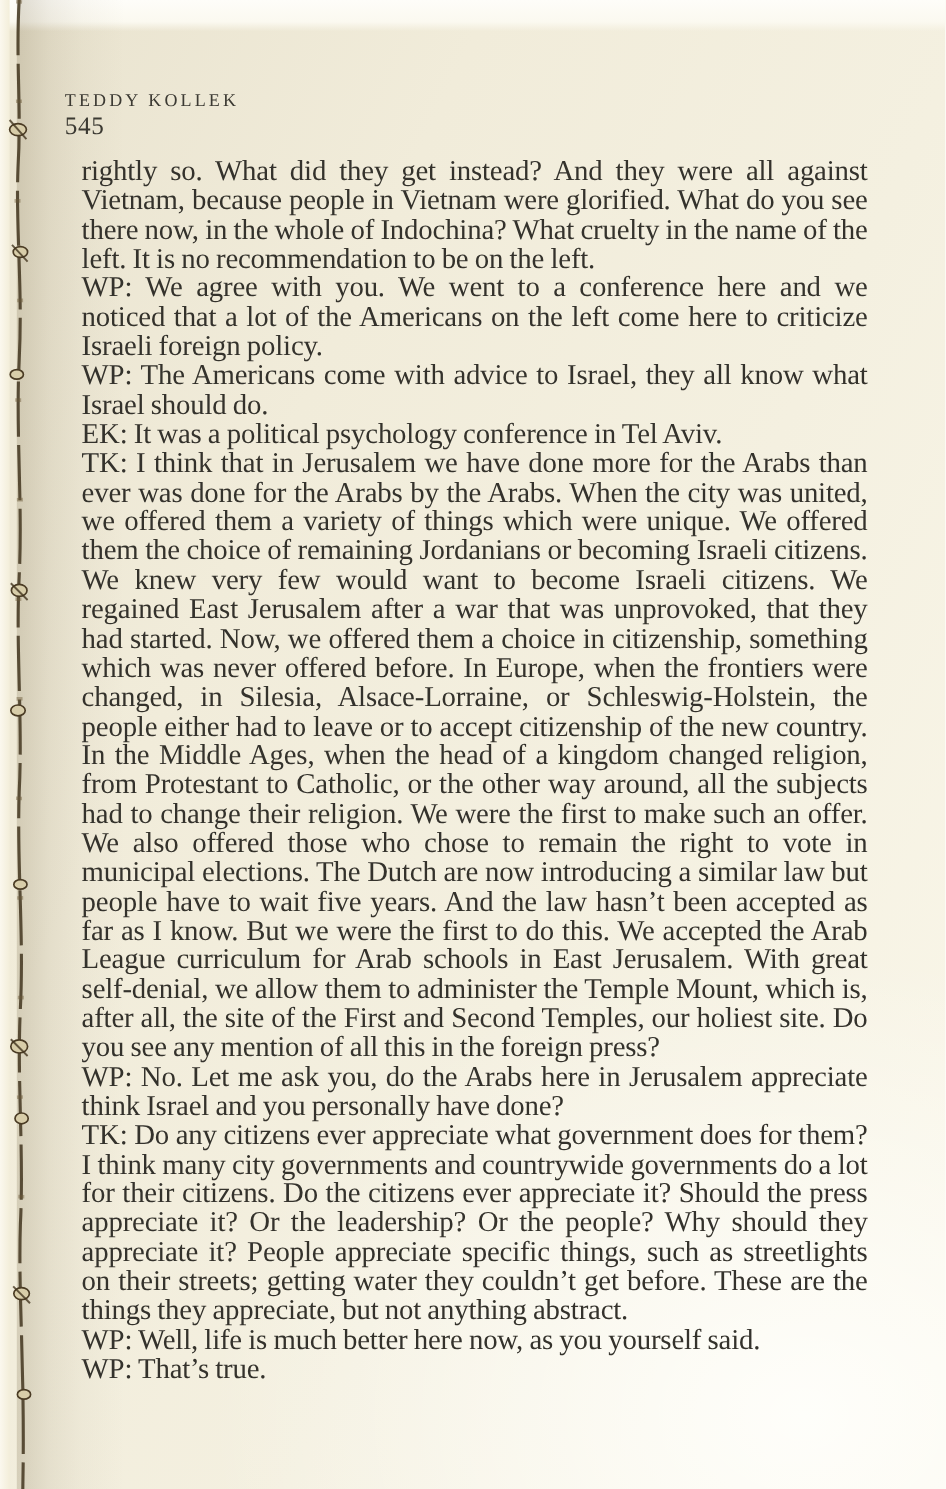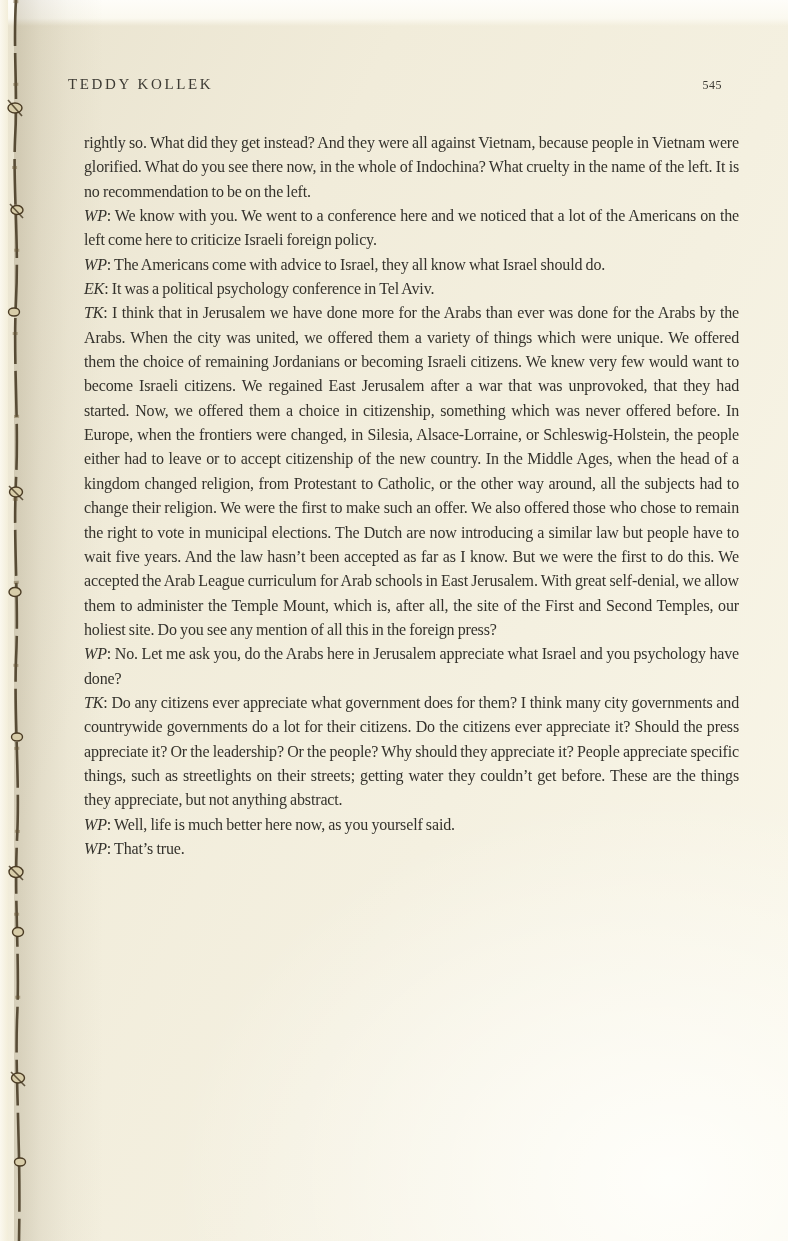--- a/index.html
+++ b/index.html
@@ -47,54 +47,53 @@
   }
   .binding-svg {
     position: absolute;
     top: 0; left: 0;
     width: 48px;
     height: 1241px;
   }
   .header {
     position: absolute;
     top: 76px;
-    left: 68px;
+    left: 54px;
     width: 654px;
     display: flex;
-    justify-content: space-between;
     align-items: baseline;
     color: #3c3a33;
+    flex-direction: column;
   }
   .running-title {
     font-size: 15px;
     letter-spacing: 2.6px;
     font-weight: 400;
   }
   .page-number {
-    font-size: 12px;
+    font-size: 21px;
     letter-spacing: 0.5px;
   }
   .body-text {
     position: absolute;
     top: 131px;
-    left: 84px;
+    left: 68px;
     width: 655px;
     color: #34322c;
-    font-size: 16px;
+    font-size: 24px;
     line-height: 24.35px;
     letter-spacing: -0.15px;
     word-spacing: -0.6px;
     text-align: justify;
   }
   .body-text p {
     margin: 0;
     padding: 0;
   }
   .speaker {
-    font-style: italic;
   }
 </style>
 </head>
 <body>
 
 <div class="scan">
 
   <div class="top-strip"></div>
   <div class="left-edge"></div>
   <div class="gutter-shadow"></div>
@@ -128,30 +127,30 @@
   </svg>
 
   <div class="header">
     <span class="running-title">TEDDY KOLLEK</span>
     <span class="page-number">545</span>
   </div>
 
   <div class="body-text">
     <p><span class="para-text">rightly so. What did they get instead? And they were all against Vietnam, because people in Vietnam were glorified. What do you see there now, in the whole of Indochina? What cruelty in the name of the left. It is no recommendation to be on the left.</span></p>
 
-    <p><span class="speaker">WP</span><span class="colon">: </span><span class="para-text">We know with you. We went to a conference here and we noticed that a lot of the Americans on the left come here to criticize Israeli foreign policy.</span></p>
+    <p><span class="speaker">WP</span><span class="colon">: </span><span class="para-text">We agree with you. We went to a conference here and we noticed that a lot of the Americans on the left come here to criticize Israeli foreign policy.</span></p>
 
 
     <p><span class="speaker">WP</span><span class="colon">: </span><span class="para-text">The Americans come with advice to Israel, they all know what Israel should do.</span></p>
 
     <p><span class="speaker">EK</span><span class="colon">: </span><span class="para-text">It was a political psychology conference in Tel Aviv.</span></p>
 
     <p><span class="speaker">TK</span><span class="colon">: </span><span class="para-text">I think that in Jerusalem we have done more for the Arabs than ever was done for the Arabs by the Arabs. When the city was united, we offered them a variety of things which were unique. We offered them the choice of remaining Jordanians or becoming Israeli citizens. We knew very few would want to become Israeli citizens. We regained East Jerusalem after a war that was unprovoked, that they had started. Now, we offered them a choice in citizenship, something which was never offered before. In Europe, when the frontiers were changed, in Silesia, Alsace-Lorraine, or Schleswig-Holstein, the people either had to leave or to accept citizenship of the new country. In the Middle Ages, when the head of a kingdom changed religion, from Protestant to Catholic, or the other way around, all the subjects had to change their religion. We were the first to make such an offer. We also offered those who chose to remain the right to vote in municipal elections. The Dutch are now introducing a similar law but people have to wait five years. And the law hasn’t been accepted as far as I know. But we were the first to do this. We accepted the Arab League curriculum for Arab schools in East Jerusalem. With great self-denial, we allow them to administer the Temple Mount, which is, after all, the site of the First and Second Temples, our holiest site. Do you see any mention of all this in the foreign press?</span></p>
 
-    <p><span class="speaker">WP</span><span class="colon">: </span><span class="para-text">No. Let me ask you, do the Arabs here in Jerusalem appreciate what Israel and you psychology have done?</span></p>
+    <p><span class="speaker">WP</span><span class="colon">: </span><span class="para-text">No. Let me ask you, do the Arabs here in Jerusalem appreciate think Israel and you personally have done?</span></p>
 
     <p><span class="speaker">TK</span><span class="colon">: </span><span class="para-text">Do any citizens ever appreciate what government does for them? I think many city governments and countrywide governments do a lot for their citizens. Do the citizens ever appreciate it? Should the press appreciate it? Or the leadership? Or the people? Why should they appreciate it? People appreciate specific things, such as streetlights on their streets; getting water they couldn’t get before. These are the things they appreciate, but not anything abstract.</span></p>
 
     <p><span class="speaker">WP</span><span class="colon">: </span><span class="para-text">Well, life is much better here now, as you yourself said.</span></p>
 
 
     <p><span class="speaker">WP</span><span class="colon">: </span><span class="para-text">That’s true.</span></p>
   </div>
 
 </div>

